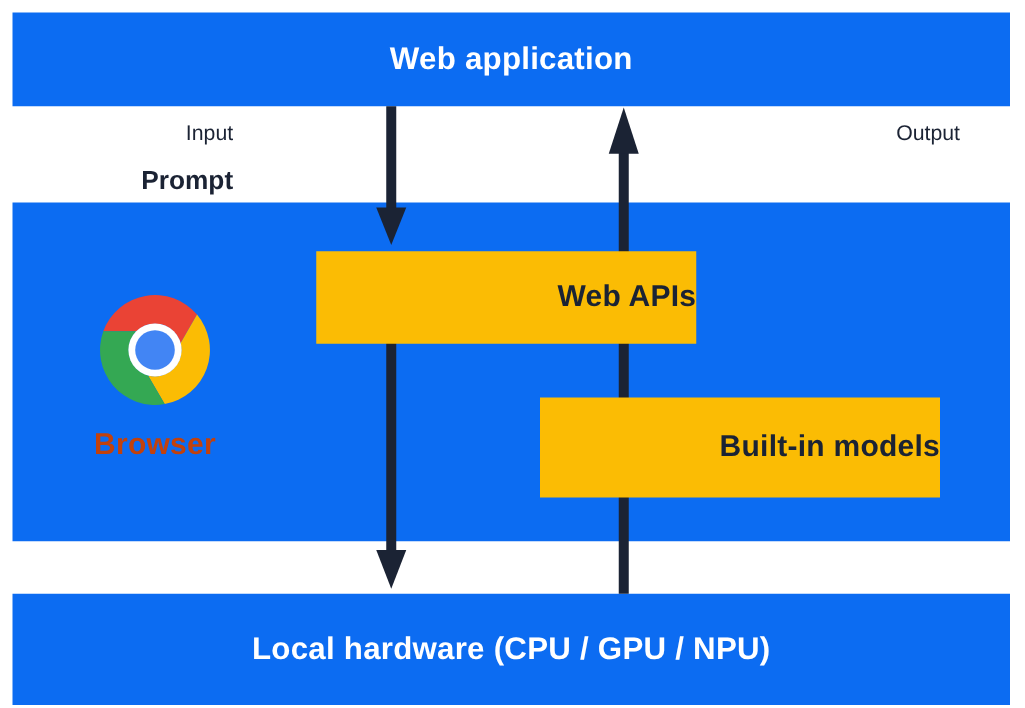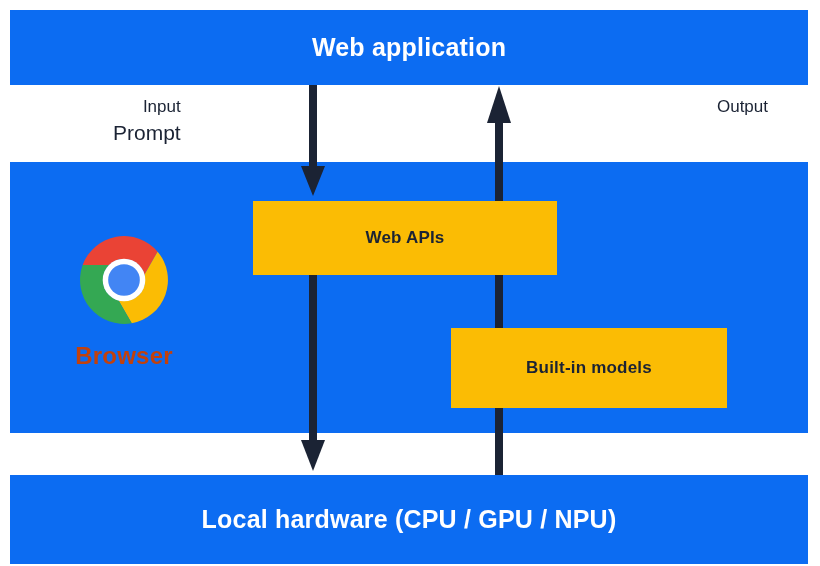--- a/index.html
+++ b/index.html
@@ -18,32 +18,32 @@
     font-weight:bold;font-size:25px;z-index:1;letter-spacing:0.2px;
   }
   .top-bar{top:10px;height:75px;}
   .bottom-bar{top:475px;height:89px;}
   .middle-section{
     position:absolute;left:10px;top:162px;width:798px;height:271px;
     background:var(--blue);z-index:1;
   }
   .io{position:absolute;top:96px;color:var(--dark);z-index:2;}
   .io .caption{font-size:17px;line-height:22px;}
-  .io .value{font-size:21px;font-weight:normal;line-height:25px;margin-top:2px;}
+  .io .value{font-size:21px;font-weight:bold;line-height:25px;margin-top:14px;}
   .io-input{left:113px;text-align:right;}
   .io-output{right:52px;text-align:right;}
   .flow-svg{position:absolute;left:0;top:0;width:820px;height:566px;z-index:2;}
   .ybox{
     position:absolute;background:var(--yellow);color:var(--dark);
-    font-weight:bold;font-size:17px;line-height:30px;text-align:center;
-    display:flex;flex-direction:column;align-items:center;justify-content:center;
+    font-weight:bold;font-size:24px;line-height:30px;text-align:center;
+    display:flex;flex-direction:column;align-items:flex-end;justify-content:center;
     z-index:3;letter-spacing:0.2px;
   }
   .web-apis-box{left:253px;top:201px;width:304px;height:74px;}
-  .built-in-box{left:432px;top:328px;width:276px;height:80px;margin-left:19px;}
+  .built-in-box{left:432px;top:318px;width:320px;height:80px;}
   .chrome-icon{position:absolute;left:80px;top:236px;width:88px;height:88px;z-index:2;}
   .browser-label{
     position:absolute;left:44px;top:342px;width:160px;text-align:center;
     color:#c2410c;font-weight:bold;font-size:24px;z-index:2;letter-spacing:0.2px;
   }
 </style>
 </head>
 <body>
 
 <div class="canvas">

